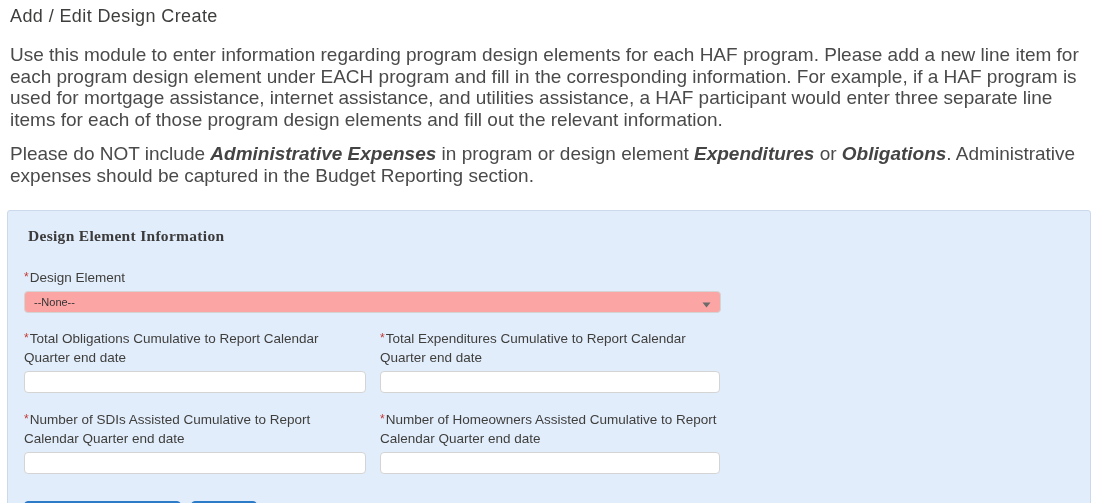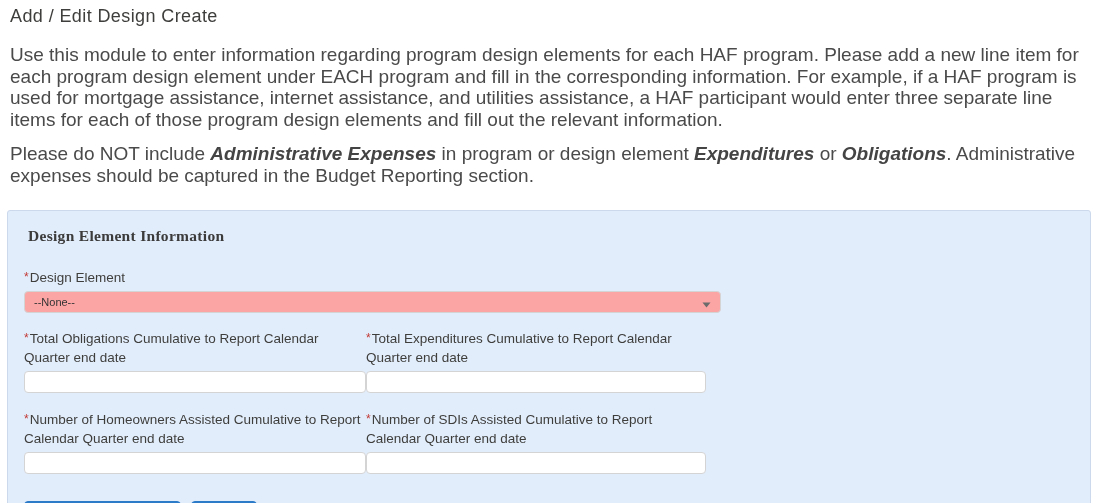--- a/index.html
+++ b/index.html
@@ -77,20 +77,21 @@
     font-size: 11px;
     color: #333;
   }
   .caret { flex: 0 0 auto; margin-top: 1px; }
 
   .form-group { margin-bottom: 16px; }
 
   .field-grid {
     display: grid;
     grid-template-columns: 342px 340px;
+    column-gap: 14px;
     margin-bottom: 17px;
   }
   .field-cell { display: flex; flex-direction: column; justify-content: flex-end; }
 
   .text-input {
     width: 100%;
     height: 22px;
     background: #fff;
     border: 1px solid #d4d4d4;
     border-radius: 4px;
@@ -149,25 +150,25 @@
         <input class="text-input" type="text" style="">
       </div>
       <div class="field-cell">
         <div class="field-label"><span class="req">*</span><span>Total Expenditures Cumulative to Report Calendar Quarter end date</span></div>
         <input class="text-input" type="text" style="">
       </div>
     </div>
 
     <div class="field-grid">
       <div class="field-cell">
-        <div class="field-label"><span class="req">*</span><span>Number of Homeowners Assisted Cumulative to Report Calendar Quarter end date</span></div>
+        <div class="field-label"><span class="req">*</span><span>Number of SDIs Assisted Cumulative to Report Calendar Quarter end date</span></div>
         <input class="text-input" type="text" style="">
       </div>
       <div class="field-cell">
-        <div class="field-label"><span class="req">*</span><span>Number of SDIs Assisted Cumulative to Report Calendar Quarter end date</span></div>
+        <div class="field-label"><span class="req">*</span><span>Number of Homeowners Assisted Cumulative to Report Calendar Quarter end date</span></div>
         <input class="text-input" type="text" style="">
       </div>
     </div>
 
     <div class="button-row">
       <button class="btn">Create Design Element</button>
       <button class="btn">Please</button>
     </div>
 
   </div>

